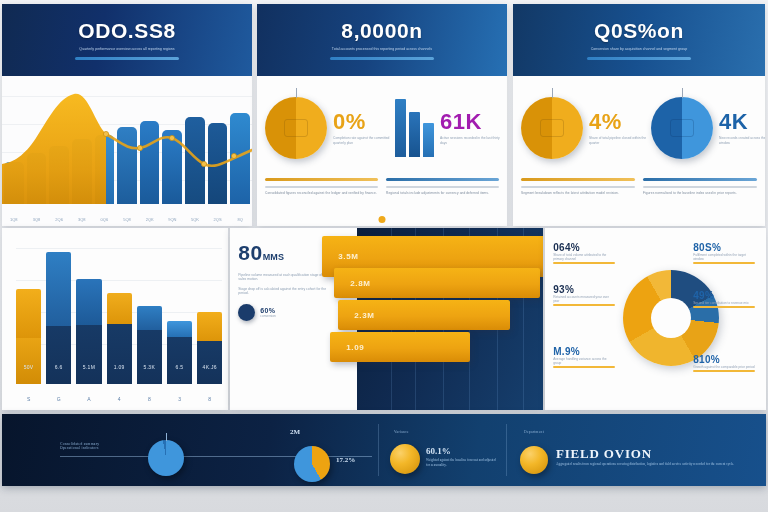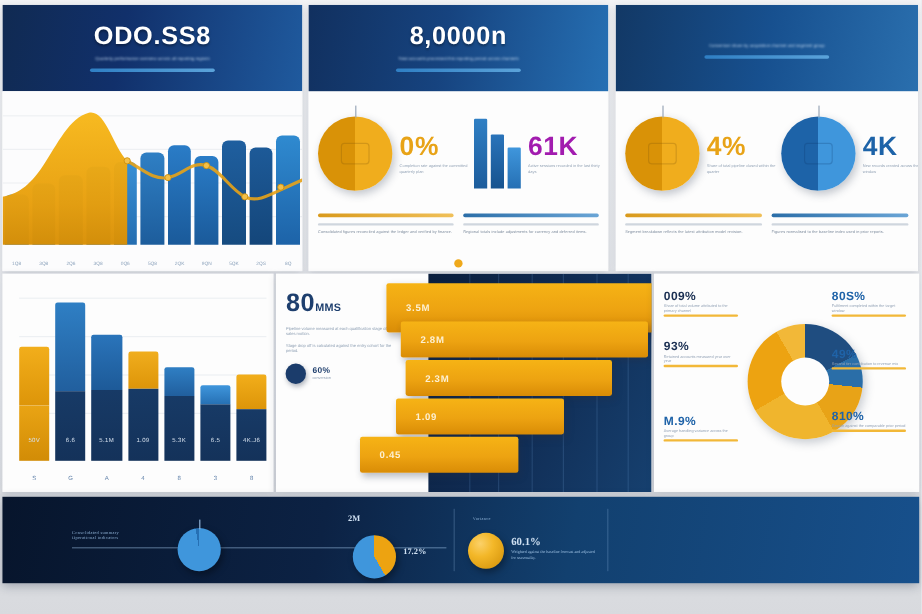--- a/index.html
+++ b/index.html
@@ -261,20 +261,21 @@
             <div class="lorem">Regional totals include adjustments for currency and deferred items.</div>
           </div>
         </div>
       </div>
       <div style="position:absolute;left:50%;bottom:3px;transform:translateX(-50%);
                   width:7px;height:7px;border-radius:50%;background:#efa91b;"></div>
     </div>
 
     <div class="card c3">
       <div class="banner b3">
+        <div class="banner-title">Q0S%on</div>
         <div class="banner-sub">Conversion share by acquisition channel and segment group</div>
         <div class="banner-rule"></div>
       </div>
       <div class="body">
         <div class="stat-row">
           <div class="stat-half">
             <div class="pie" style="width:62px;height:62px;background:
                   conic-gradient(#f0ad1d 0deg 180deg,#d99207 180deg 360deg);">
               <div class="stem"></div>
                 <div class="emblem"></div>
@@ -406,38 +407,35 @@
         </div>
         <div class="fstage" style="top:34px;left:12px;width:206px;height:30px">
           <b>2.8M</b>
         </div>
         <div class="fstage" style="top:66px;left:16px;width:172px;height:30px">
           <b>2.3M</b>
         </div>
         <div class="fstage" style="top:98px;left:8px;width:140px;height:30px">
           <b>1.09</b>
         </div>
-        <div class="fstage" style="top:130px;left:-22px;width:132px;height:30px">
-          <b>0.45</b>
-        </div>
       </div>
     </div>
 
     <div class="panel p-right">
       <div class="donut-wrap">
         <div class="donut" style="background:conic-gradient(
                 #1f4d80 0deg 62deg,
                 #2a6ea8 62deg 96deg,
                 #e8a317 96deg 150deg,
                 #f0b52d 150deg 240deg,
                 #eda311 240deg 330deg,
                 #f2b838 330deg 360deg);"></div>
 
         <div class="dlabel" style="left:8px;top:14px">
-          <b class="gold">009%</b>
+          <b class="gold">064%</b>
           <div class="cap">Share of total volume attributed to the primary channel</div>
           <div class="rule rule-gold"></div>
         </div>
         <div class="dlabel" style="left:8px;top:56px">
           <b class="gold">93%</b>
           <div class="cap">Retained accounts measured year over year</div>
           <div class="rule rule-gold"></div>
         </div>
         <div class="dlabel" style="left:8px;top:118px">
           <b class="blue">M.9%</b>
@@ -448,21 +446,21 @@
         <div class="dlabel" style="left:148px;top:14px">
           <b class="blue">80S%</b>
           <div class="cap">Fulfilment completed within the target window</div>
           <div class="rule rule-blue"></div>
         </div>
         <div class="dlabel" style="left:148px;top:62px">
           <b class="blue">49%</b>
           <div class="cap">Second tier contribution to revenue mix</div>
           <div class="rule rule-blue"></div>
         </div>
-        <div class="dlabel" style="left:148px;top:114px">
+        <div class="dlabel" style="left:148px;top:126px">
           <b class="blue">810%</b>
           <div class="cap">Growth against the comparable prior period</div>
           <div class="rule rule-blue"></div>
         </div>
       </div>
     </div>
   </div>
 
   <div class="bottom">
 
@@ -492,15 +490,22 @@
       <div class="b-cap" style="position:absolute;left:14px;top:16px">Variance</div>
       <div class="b-pie" style="left:10px;top:30px;width:30px;height:30px;
             background:radial-gradient(circle at 34% 30%,#f8c githubs 0%,#f3b728 35%,#d18f07 100%);
             background:radial-gradient(circle at 34% 30%,#fbd169 0%,#f3b728 38%,#cf8d06 100%);">
       </div>
       <div class="b-stat" style="left:46px;top:32px;font-size:9px">60.1%</div>
       <div class="b-body" style="position:absolute;left:46px;top:44px;width:72px">Weighted against the baseline forecast and adjusted for seasonality.</div>
       <div class="b-div" style="left:126px"></div>
     </div>
 
+    <div class="b-sect" style="flex:1">
+      <div class="b-cap" style="position:absolute;left:16px;top:16px">Department</div>
+      <div class="b-pie" style="left:12px;top:32px;width:28px;height:28px;
+            background:radial-gradient(circle at 36% 28%,#fbd169 0%,#f3b728 40%,#cf8d06 100%);"></div>
+      <div class="b-head" style="position:absolute;left:48px;top:32px">FIELD OVION</div>
+      <div class="b-body" style="position:absolute;left:48px;top:48px;width:200px">Aggregated results from regional operations covering distribution, logistics and field service activity recorded for the current cycle.</div>
+    </div>
   </div>
 
 </div>
 
 </body></html>

